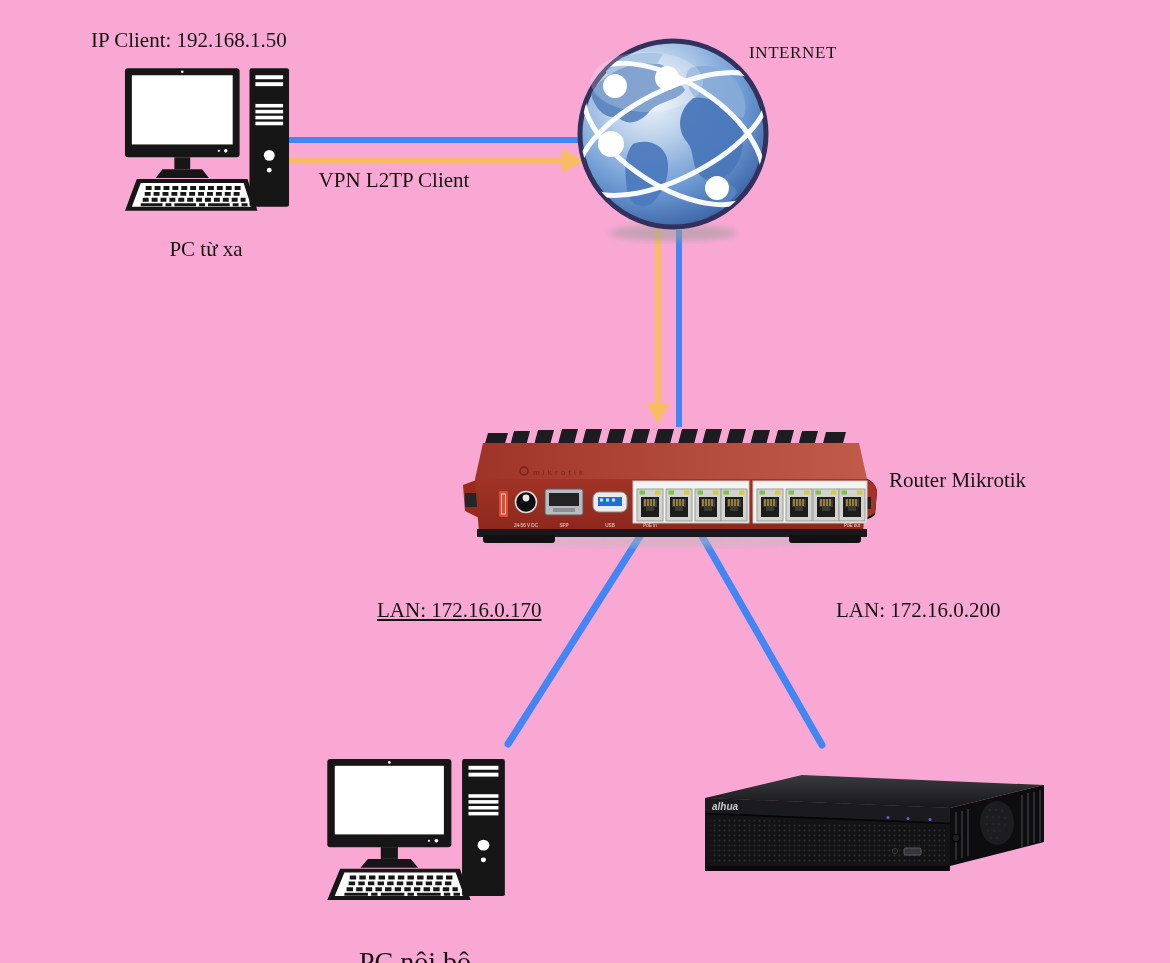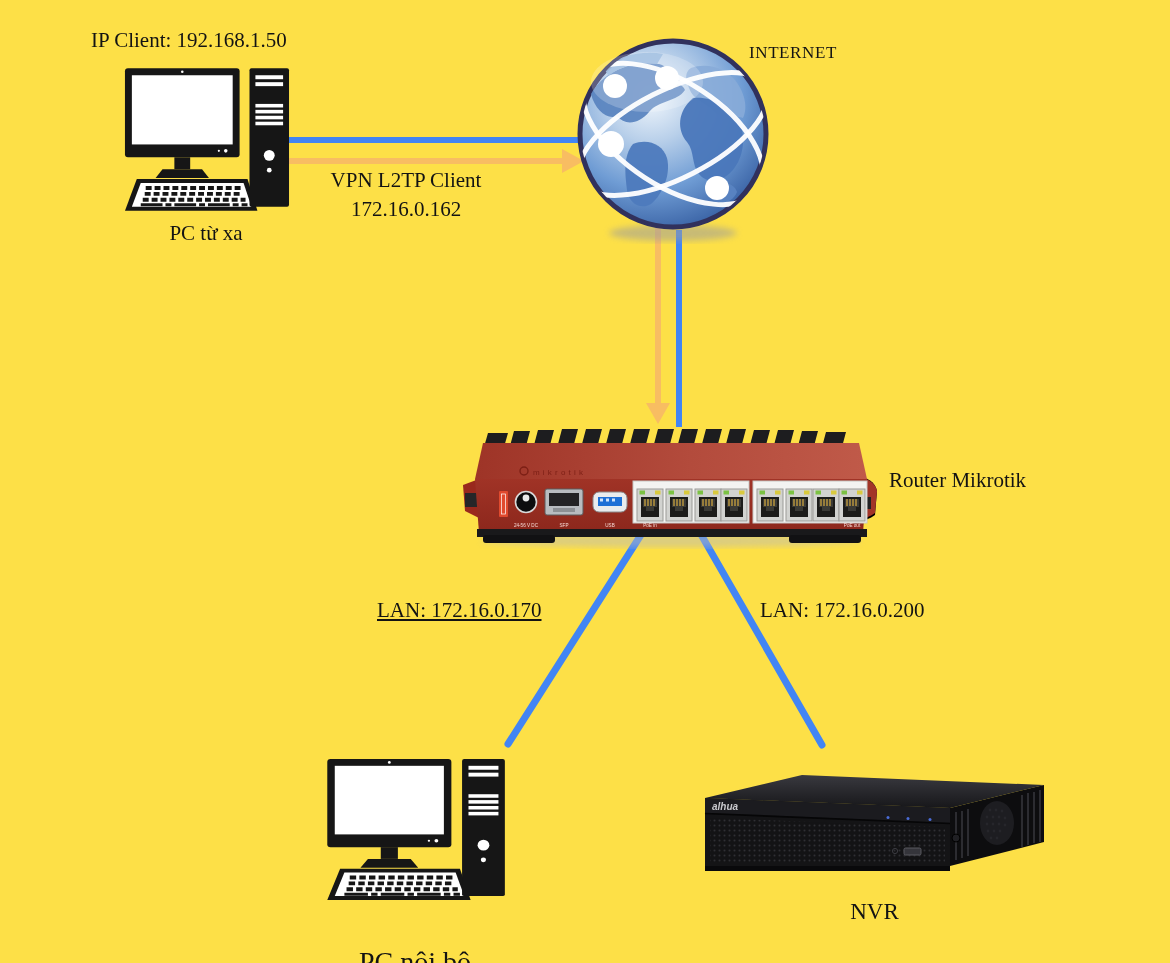--- a/index.html
+++ b/index.html
@@ -1,17 +1,17 @@
 <!DOCTYPE html>
 <html><head>
 <meta charset="utf-8">
 <style>
   html,body{margin:0;padding:0;background:#fff;}
   #canvas{
-    position:relative;width:1170px;height:963px;background:#fde047;overflow:hidden;
+    position:relative;width:1170px;height:963px;background:#f9a8d4;overflow:hidden;
     font-family:"Liberation Serif","DejaVu Serif",serif;color:#111;
   }
   .abs{position:absolute;}
   .lbl{position:absolute;font-size:21px;line-height:26px;color:#131313;white-space:nowrap;}
   .lbl-center{text-align:center;white-space:normal;}
   #links-layer{position:absolute;left:0;top:0;z-index:1;}
   .device{z-index:2;}
   .caps{letter-spacing:0.6px;font-size:17px;}
 </style>
 </head>
@@ -31,36 +31,34 @@
 
     <line x1="679" y1="230" x2="679" y2="427" stroke="#4285f4" stroke-width="6"></line>
 
     <line x1="644" y1="530" x2="508" y2="744" stroke="#4285f4" stroke-width="7" stroke-linecap="round"></line>
 
     <line x1="699" y1="531" x2="822" y2="745" stroke="#4285f4" stroke-width="7" stroke-linecap="round"></line>
   </svg>
 
   <div class="lbl" style="left:91px;top:27px;">IP Client: 192.168.1.50</div>
 
-  <div class="lbl lbl-center" style="left:308px;top:166px;width:196px;line-height:29px;font-family:Liberation Serif, serif;">
+  <div class="lbl lbl-center" style="left:296px;top:166px;width:196px;line-height:29px;font-family:Liberation Serif, serif;">
     <div>VPN L2TP Client</div>
-    <div>172.16.0.162</div>
   </div>
 
   <div class="lbl caps" style="left:749px;top:40px;">INTERNET</div>
 
 
   <div class="lbl" style="left:889px;top:467px;font-family:Liberation Serif, serif;">Router Mikrotik</div>
 
   <div class="lbl" style="left:377px;top:597px;text-decoration:underline;">LAN: 172.16.0.170</div>
-  <div class="lbl" style="left:760px;top:597px;">LAN: 172.16.0.200</div>
-
-  <div class="lbl lbl-center" style="left:121px;top:220px;width:170px;">PC từ xa</div>
+  <div class="lbl" style="left:836px;top:597px;">LAN: 172.16.0.200</div>
+
+  <div class="lbl lbl-center" style="left:121px;top:236px;width:170px;">PC từ xa</div>
   <div class="lbl lbl-center" style="left:323px;top:905px;width:184px;font-size:28px;margin-top:44px;">PC nội bộ</div>
-  <div class="lbl lbl-center" style="left:692px;top:899px;width:365px;font-size:23px;">NVR</div>
 
   <svg class="abs device" style="left:121px;top:66px;" width="170" height="147" viewBox="0 0 172 148">
     <g>
       <rect x="4" y="2" width="116" height="90" rx="3" fill="#161616"></rect>
       <rect x="11" y="9" width="102" height="70" fill="#ffffff"></rect>
       <circle cx="62" cy="5.5" r="1.3" fill="#ffffff"></circle>
       <circle cx="106" cy="85.5" r="1.8" fill="#ffffff"></circle>
       <circle cx="99" cy="85.5" r="1.1" fill="#ffffff"></circle>
       <rect x="54" y="92" width="16" height="12" fill="#161616"></rect>
       <polygon points="42,104 82,104 89,113 35,113" fill="#161616"></polygon>

